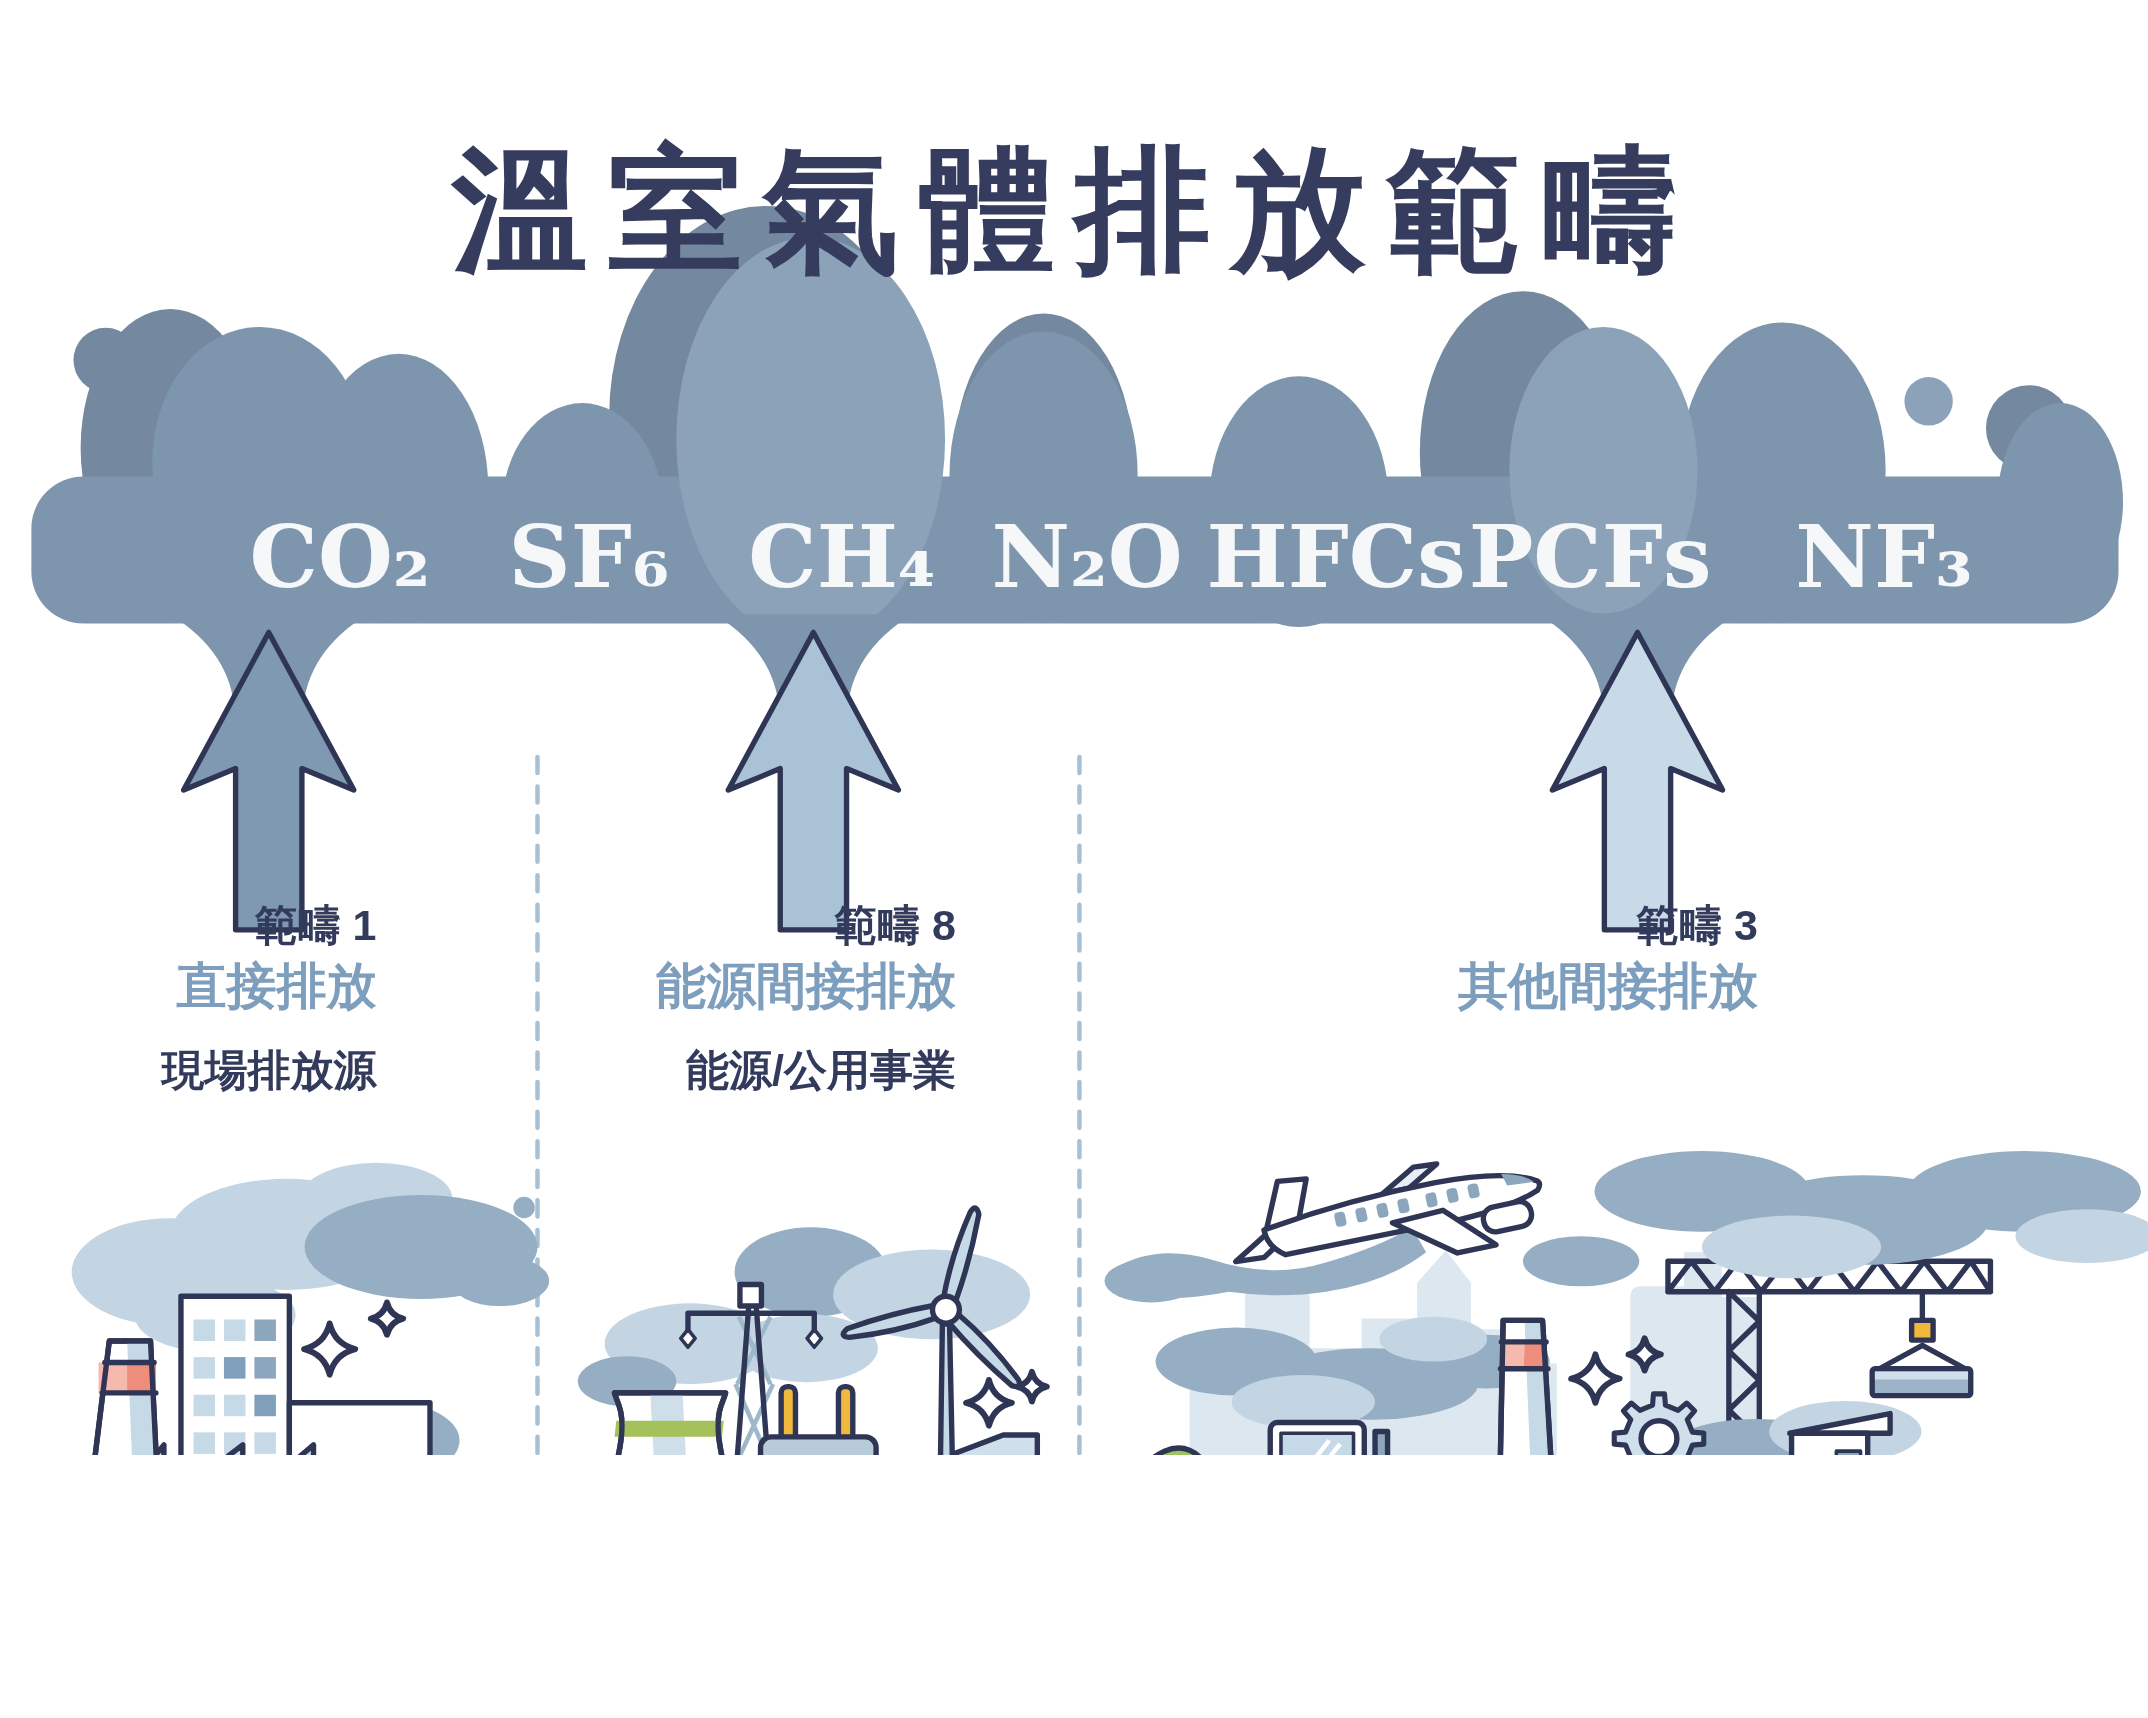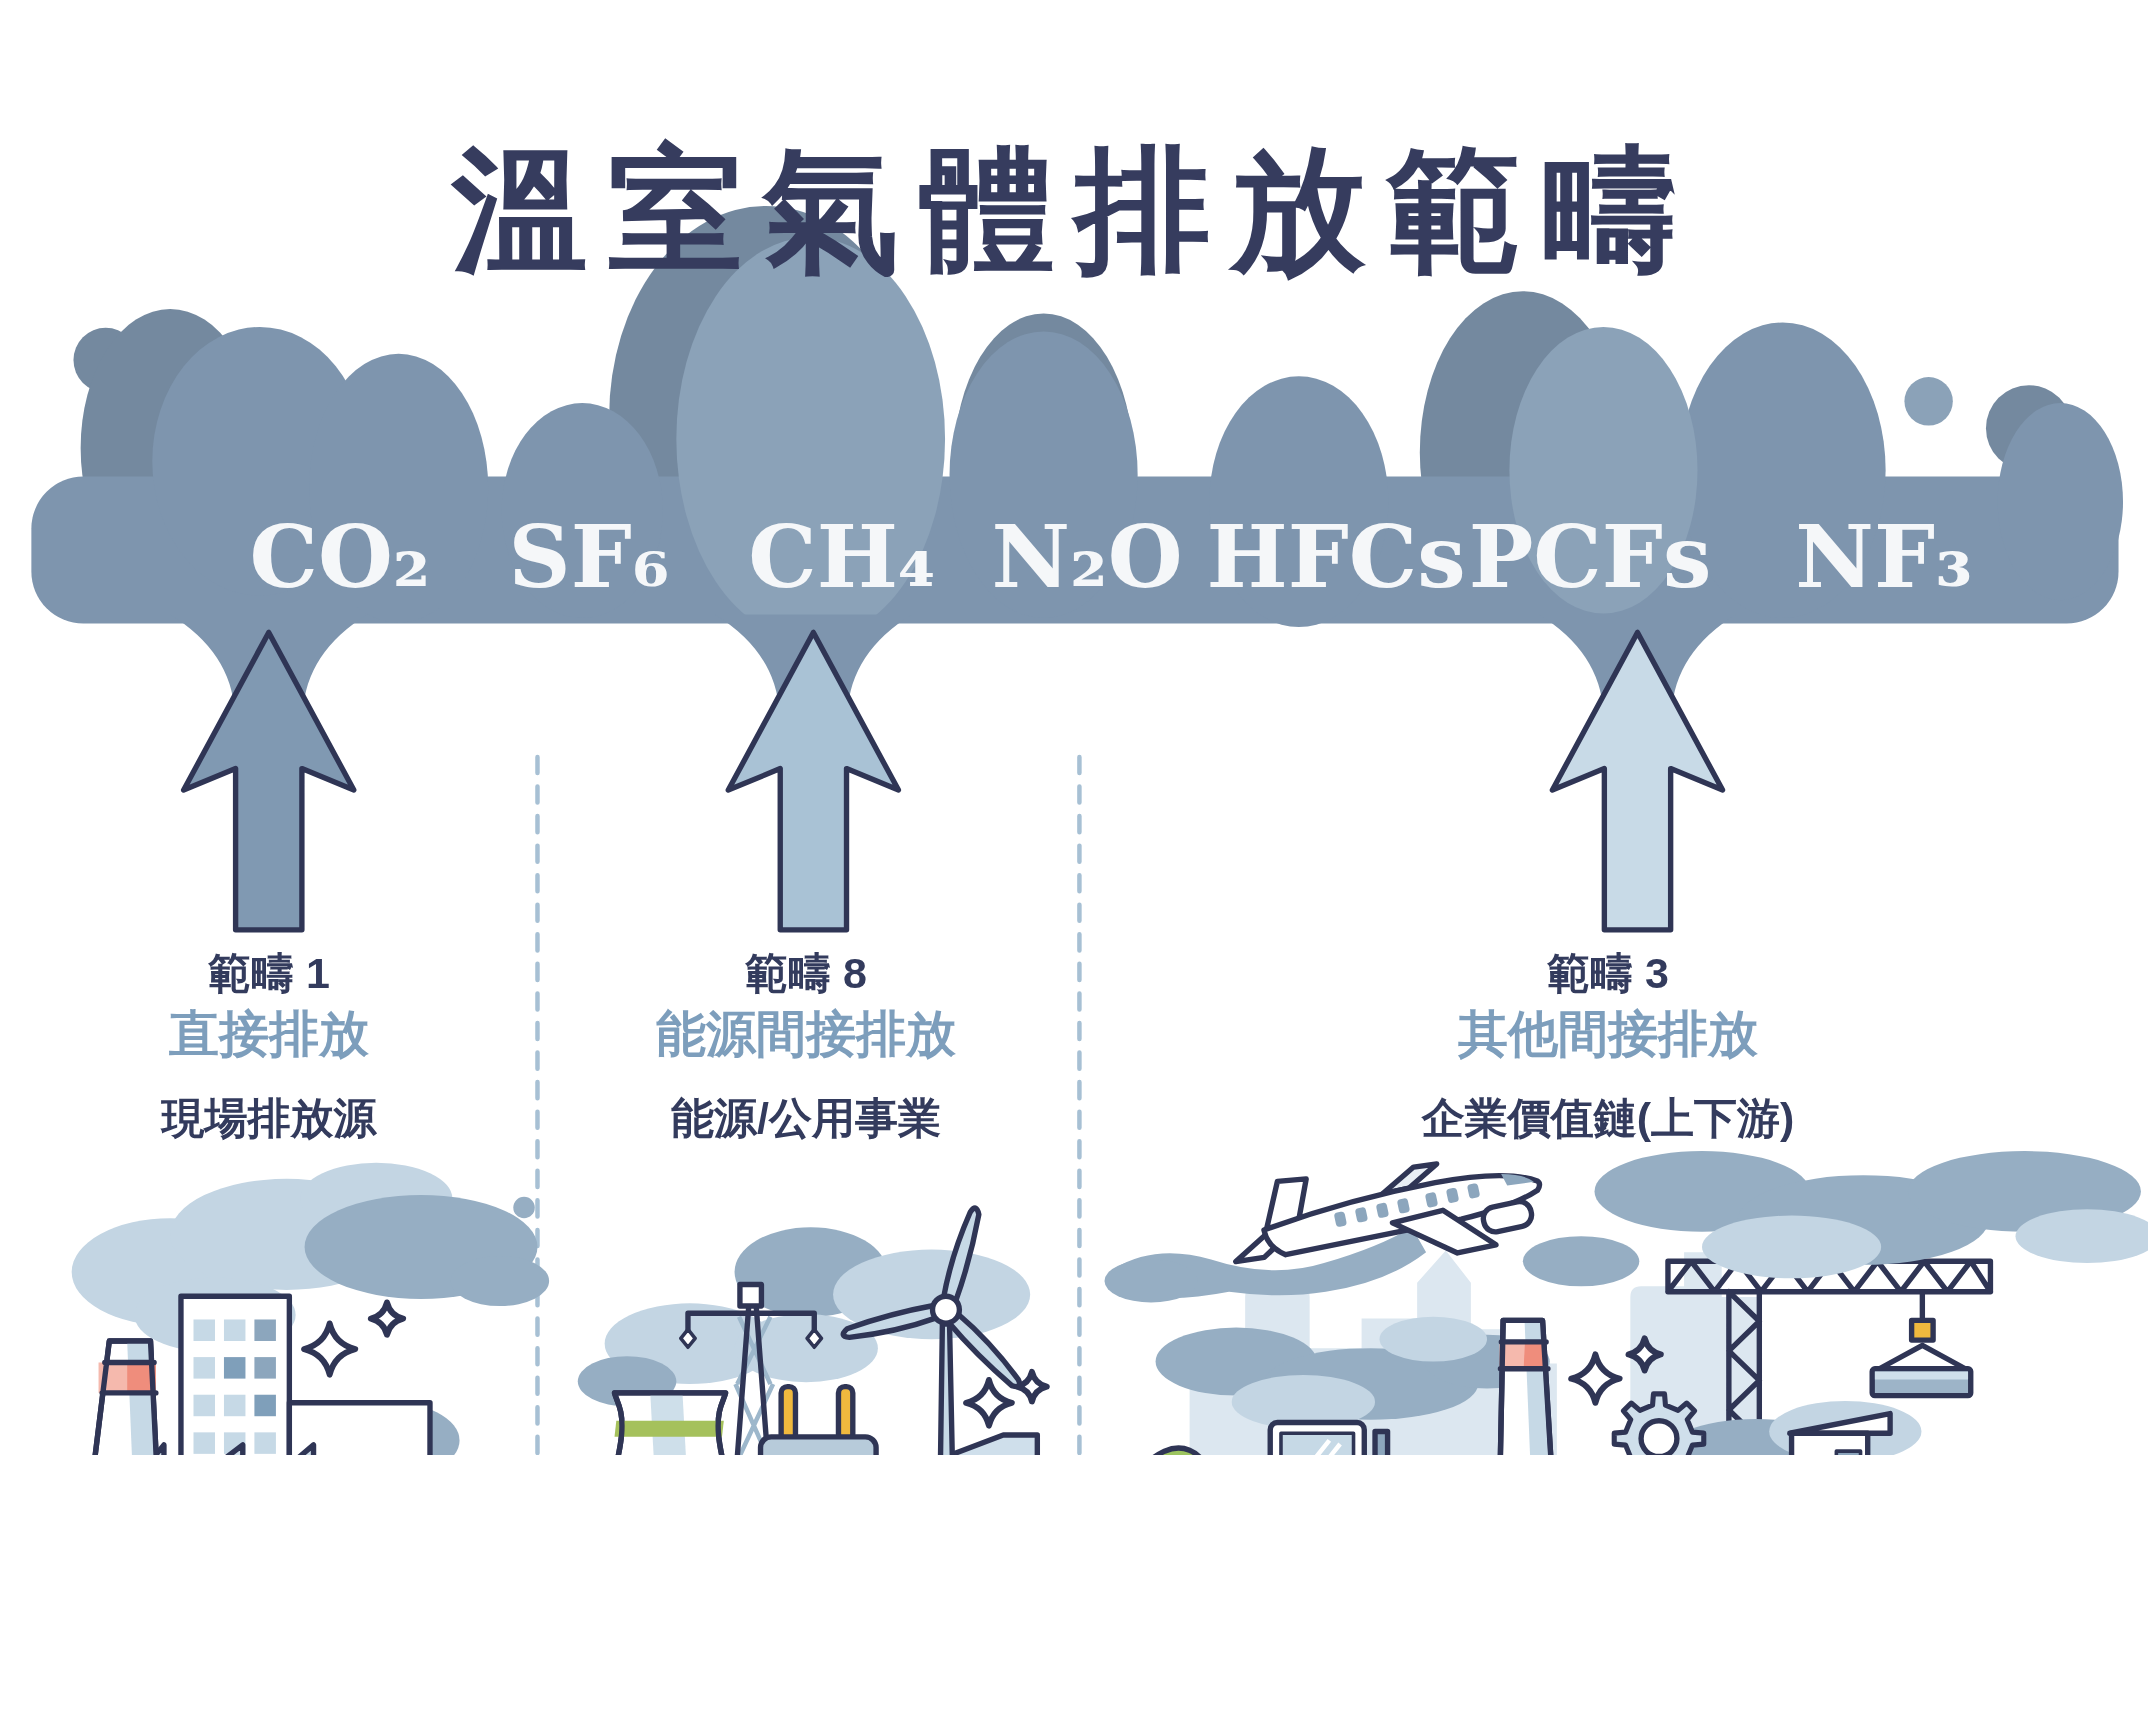--- a/index.html
+++ b/index.html
@@ -4,21 +4,21 @@
 <style>
   html,body{margin:0;padding:0;background:#ffffff;}
   .canvas{position:relative;width:2149px;height:1455px;background:#ffffff;overflow:hidden;
           font-family:"Liberation Sans","DejaVu Sans",sans-serif;}
   .page-title{position:absolute;top:34px;left:0;width:100%;text-align:center;
           font-size:136px;font-weight:800;color:#363c5e;letter-spacing:19.7px;line-height:1.25;}
   .scene{position:absolute;top:0;left:0;}
   .gas-label{position:absolute;top:478px;transform:translateX(-50%);
           font-family:"DejaVu Serif","Liberation Serif",serif;font-weight:bold;
           font-size:86px;color:#f5f7f9;white-space:nowrap;margin-top:28px;}
-  .scope-text{position:absolute;top:952px;transform:translateX(-50%);text-align:center;white-space:nowrap;}
+  .scope-text{position:absolute;top:904px;transform:translateX(-50%);text-align:right;white-space:nowrap;}
   .scope-label{font-size:43px;font-weight:bold;color:#333b5d;line-height:1;}
   .scope-type{font-size:50px;font-weight:bold;color:#7d9ebc;line-height:1;margin-top:14.3px;}
   .scope-source{font-size:43px;font-weight:bold;color:#333b5d;line-height:1;margin-top:38px;}
   
   .oln{stroke:#2f3555;stroke-width:6;stroke-linejoin:round;stroke-linecap:round;}
   .thin{stroke-width:4;}
   .fn{fill:none}.fw{fill:#ffffff}
   .flb{fill:#cfdfeb}.fmb{fill:#8ca6bd}.fpb{fill:#c6d9e6}.fdb{fill:#7f9fba}
   .fsm{fill:#96aec3}.fsl{fill:#c3d5e3}.fsil{fill:#dce7f0}
   .fgr{fill:#a5c15c}.fgr2{fill:#9cc45f}.fgl{fill:#bcd47e}
@@ -361,17 +361,16 @@
 
   <div class="scope-text" style="left:806px">
     <div class="scope-label">範疇 8</div>
     <div class="scope-type">能源間接排放</div>
     <div class="scope-source">能源/公用事業</div>
   </div>
 
   <div class="scope-text" style="left:1608px">
     <div class="scope-label">範疇 3</div>
     <div class="scope-type">其他間接排放</div>
-    <div class="scope-source">企業價值鏈(上下游)</div>
   </div>
 
 </div>
 
 
 </body></html>

